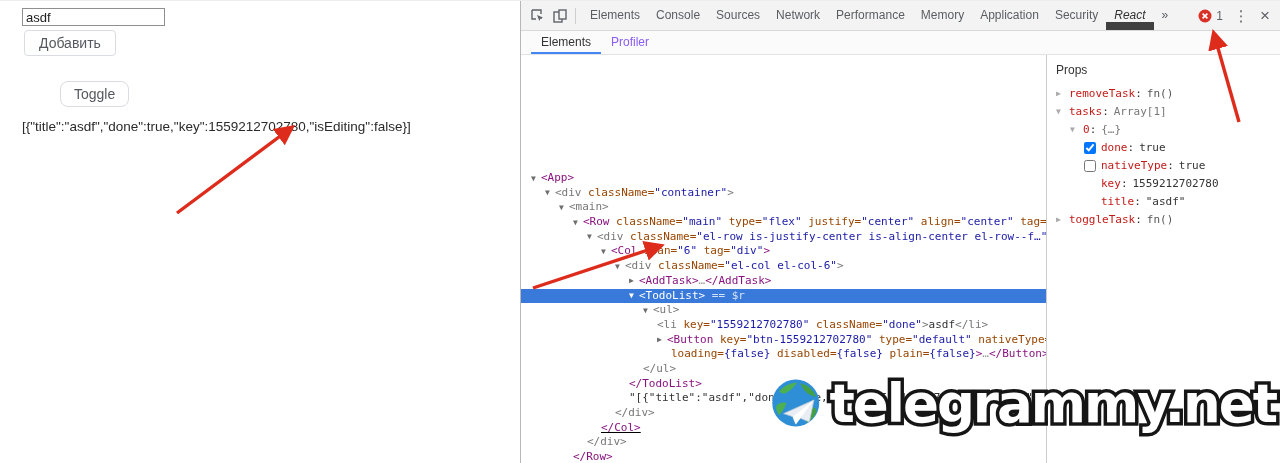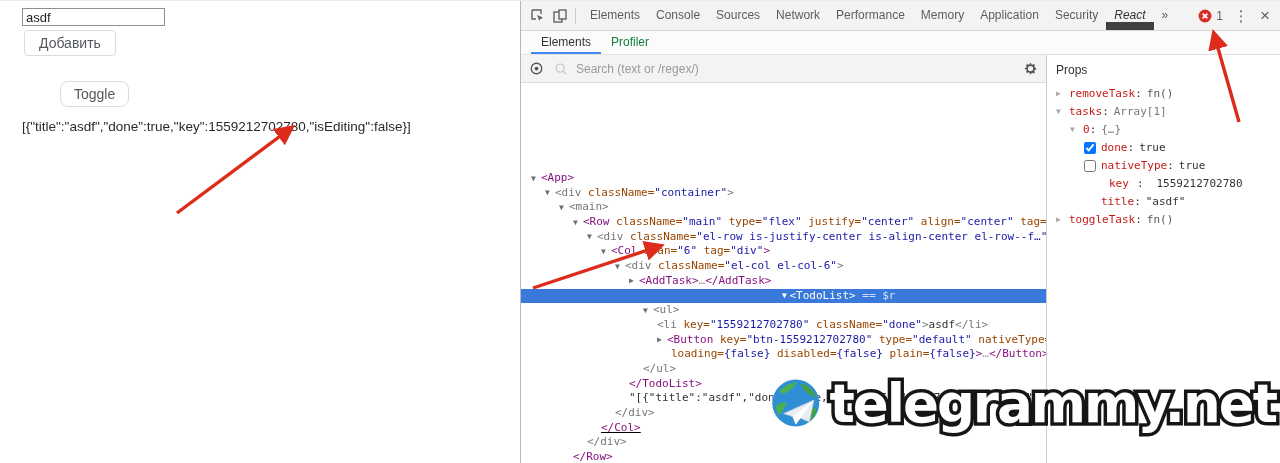--- a/index.html
+++ b/index.html
@@ -27,21 +27,21 @@
   .tb-sep { width:1px; height:16px; background:#cfcfcf; margin:0 6px 0 4px; }
   .dt-tab { font-size:12px; color:#5a5e63; padding:0 8px; height:29px; line-height:29px; cursor:pointer; white-space:nowrap; }
   .dt-tab.active { color:#333; border-bottom:8px solid #404040;font-style:italic; }
   #tb-right { margin-left:auto; display:flex; align-items:center; gap:4px; }
   #error-badge { display:flex; align-items:center; gap:4px; cursor:pointer; padding:0 4px; }
   #error-badge .cnt { font-size:12px; color:#5f6368; }
   .ctl { font-size:15px; color:#5f6368; width:20px; text-align:center; cursor:pointer; }
 
   #sub-tabs { position:absolute; left:0; top:30px; width:760px; height:24px; background:#fbfbfb;
     border-bottom:1px solid #e3e3e3; display:flex; padding-left:10px; }
-  .sub-tab { font-size:12px; color:#15803d; padding:0 10px; height:23px; line-height:22px; cursor:pointer; }
+  .sub-tab { font-size:12px; color:#8b5cf6; padding:0 10px; height:23px; line-height:22px; cursor:pointer; }
   .sub-tab.active { color:#333; border-bottom:2px solid #4285f4; }
 
   
   #search-row { position:absolute; left:0; top:54px; width:525px; height:28px; background:#f3f3f3;
     border-bottom:1px solid #ddd; display:flex; align-items:center; padding:0 8px; }
   #search-input { flex:1; border:none; outline:none; background:transparent; font-size:12px; color:#333; }
   #search-input::placeholder { color:#9a9a9a; }
 
   #tree { position:absolute; left:0; top:82px; width:525px; height:381px; background:#fff;
     font-family:"DejaVu Sans Mono","Liberation Mono",monospace; font-size:11px; overflow:hidden; padding-top:6px; }
@@ -127,48 +127,33 @@
         <div class="ctl">⋮</div>
         <div class="ctl" style="font-size:17px;">×</div>
       </div>
     </div>
 
     <div id="sub-tabs">
         <div class="sub-tab active">Elements</div>
         <div class="sub-tab">Profiler</div>
       </div>
 
-    <div id="search-row">
-      <svg width="15" height="15" viewBox="0 0 16 16" style="margin-right:10px;">
-        <circle cx="8" cy="8" r="5.6" fill="none" stroke="#555" stroke-width="1.4"></circle>
-        <circle cx="8" cy="8" r="2" fill="#555"></circle>
-      </svg>
-      <svg width="14" height="14" viewBox="0 0 16 16" style="margin-right:8px;">
-        <circle cx="7" cy="7" r="4.6" fill="none" stroke="#c9c9c9" stroke-width="1.6"></circle>
-        <path d="M10.5 10.5 L14 14" stroke="#c9c9c9" stroke-width="1.6"></path>
-      </svg>
-      <input id="search-input" placeholder="Search (text or /regex/)" style="">
-      <svg width="15" height="15" viewBox="0 0 16 16">
-        <path fill="#555" d="M8 5.2A2.8 2.8 0 1 0 8 10.8 2.8 2.8 0 0 0 8 5.2zm6 3.8l-1.6.6c-.1.4-.2.7-.4 1l.8 1.5-1.2 1.2-1.5-.8c-.3.2-.6.3-1 .4L8.5 14h-1l-.6-1.6c-.4-.1-.7-.2-1-.4l-1.5.8-1.2-1.2.8-1.5c-.2-.3-.3-.6-.4-1L2 8.5v-1l1.6-.6c.1-.4.2-.7.4-1l-.8-1.5 1.2-1.2 1.5.8c.3-.2.6-.3 1-.4L7.5 2h1l.6 1.6c.4.1.7.2 1 .4l1.5-.8 1.2 1.2-.8 1.5c.2.3.3.6.4 1L14 7.5z"></path>
-        <circle cx="8" cy="8" r="1.7" fill="#f3f3f3"></circle>
-      </svg>
-    </div>
 
     <div style="position:absolute; left:0; top:82px; width:525px; height:381px;">
       <div id="guide-line"></div>
       <div id="tree">
           <div class="trow" style="padding-left: 10px;"><span class="arr">▼</span><span class="c-comp">&lt;App&gt;</span></div>
           <div class="trow" style="padding-left: 24px;"><span class="arr">▼</span><span class="c-tag">&lt;div</span><span class="c-attr"> className=</span><span class="c-val">"container"</span><span class="c-tag">&gt;</span></div>
           <div class="trow" style="padding-left: 38px;"><span class="arr">▼</span><span class="c-tag">&lt;main&gt;</span></div>
           <div class="trow" style="padding-left: 52px;"><span class="arr">▼</span><span class="c-comp">&lt;Row</span><span class="c-attr"> className=</span><span class="c-val">"main"</span><span class="c-attr"> type=</span><span class="c-val">"flex"</span><span class="c-attr"> justify=</span><span class="c-val">"center"</span><span class="c-attr"> align=</span><span class="c-val">"center"</span><span class="c-attr"> tag=</span></div>
           <div class="trow" style="padding-left: 66px;"><span class="arr">▼</span><span class="c-tag">&lt;div</span><span class="c-attr"> className=</span><span class="c-val">"el-row is-justify-center is-align-center el-row--f…"</span></div>
           <div class="trow" style="padding-left: 80px;"><span class="arr">▼</span><span class="c-comp">&lt;Col</span><span class="c-attr"> span=</span><span class="c-val">"6"</span><span class="c-attr"> tag=</span><span class="c-val">"div"</span><span class="c-comp">&gt;</span></div>
           <div class="trow" style="padding-left: 94px;"><span class="arr">▼</span><span class="c-tag">&lt;div</span><span class="c-attr"> className=</span><span class="c-val">"el-col el-col-6"</span><span class="c-tag">&gt;</span></div>
           <div class="trow" style="padding-left: 108px;"><span class="arr">▶</span><span class="c-comp">&lt;AddTask&gt;</span><span class="c-dim">…</span><span class="c-comp">&lt;/AddTask&gt;</span></div>
-          <div class="trow selected" style="padding-left: 108px; text-align: center;"><span class="arr">▼</span><span class="c-selTxt">&lt;TodoList&gt;</span><span class="c-selDim"> == $r</span></div>
+          <div class="trow selected" style="padding-left: 108px;"><span class="arr">▼</span><span class="c-selTxt">&lt;TodoList&gt;</span><span class="c-selDim"> == $r</span></div>
           <div class="trow" style="padding-left: 122px;"><span class="arr">▼</span><span class="c-tag">&lt;ul&gt;</span></div>
           <div class="trow" style="padding-left: 136px;"><span class="c-tag">&lt;li</span><span class="c-attr"> key=</span><span class="c-val">"1559212702780"</span><span class="c-attr"> className=</span><span class="c-val">"done"</span><span class="c-tag">&gt;</span><span class="c-txt">asdf</span><span class="c-tag">&lt;/li&gt;</span></div>
           <div class="trow" style="padding-left: 136px;"><span class="arr">▶</span><span class="c-comp">&lt;Button</span><span class="c-attr"> key=</span><span class="c-val">"btn-1559212702780"</span><span class="c-attr"> type=</span><span class="c-val">"default"</span><span class="c-attr"> nativeType=</span></div>
           <div class="trow" style="padding-left: 150px;"><span class="c-attr">loading=</span><span class="c-val">{false}</span><span class="c-attr"> disabled=</span><span class="c-val">{false}</span><span class="c-attr"> plain=</span><span class="c-val">{false}</span><span class="c-comp">&gt;</span><span class="c-dim">…</span><span class="c-comp">&lt;/Button&gt;</span></div>
           <div class="trow" style="padding-left: 122px;"><span class="c-tag">&lt;/ul&gt;</span></div>
           <div class="trow" style="padding-left: 108px;"><span class="c-comp">&lt;/TodoList&gt;</span></div>
           <div class="trow" style="padding-left: 108px;"><span class="c-txt">"[{"title":"asdf","done":true,"key":1559212702780,"isEditing":false}]"</span></div>
           <div class="trow" style="padding-left: 94px;"><span class="c-tag">&lt;/div&gt;</span></div>
           <div class="trow" style="padding-left: 80px; text-decoration: underline;"><span class="c-comp">&lt;/Col&gt;</span></div>
           <div class="trow" style="padding-left: 66px;"><span class="c-tag">&lt;/div&gt;</span></div>
@@ -202,21 +187,21 @@
             <span class="pname">done</span>
             <span class="pcolon">:</span>
             <span class="pv-plain">true</span>
           </div>
           <div class="prow" style="padding-left: 28px;">
             <input type="checkbox" style="">
             <span class="pname">nativeType</span>
             <span class="pcolon">:</span>
             <span class="pv-plain">true</span>
           </div>
-          <div class="prow" style="padding-left: 28px; gap: 8px;">
+          <div class="prow" style="padding-left: 28px;">
             <span class="slot"></span>
             <span class="pname">key</span>
             <span class="pcolon">:</span>
             <span class="pv-plain">1559212702780</span>
           </div>
           <div class="prow" style="padding-left: 28px;">
             <span class="slot"></span>
             <span class="pname">title</span>
             <span class="pcolon">:</span>
             <span class="pv-plain">"asdf"</span>

